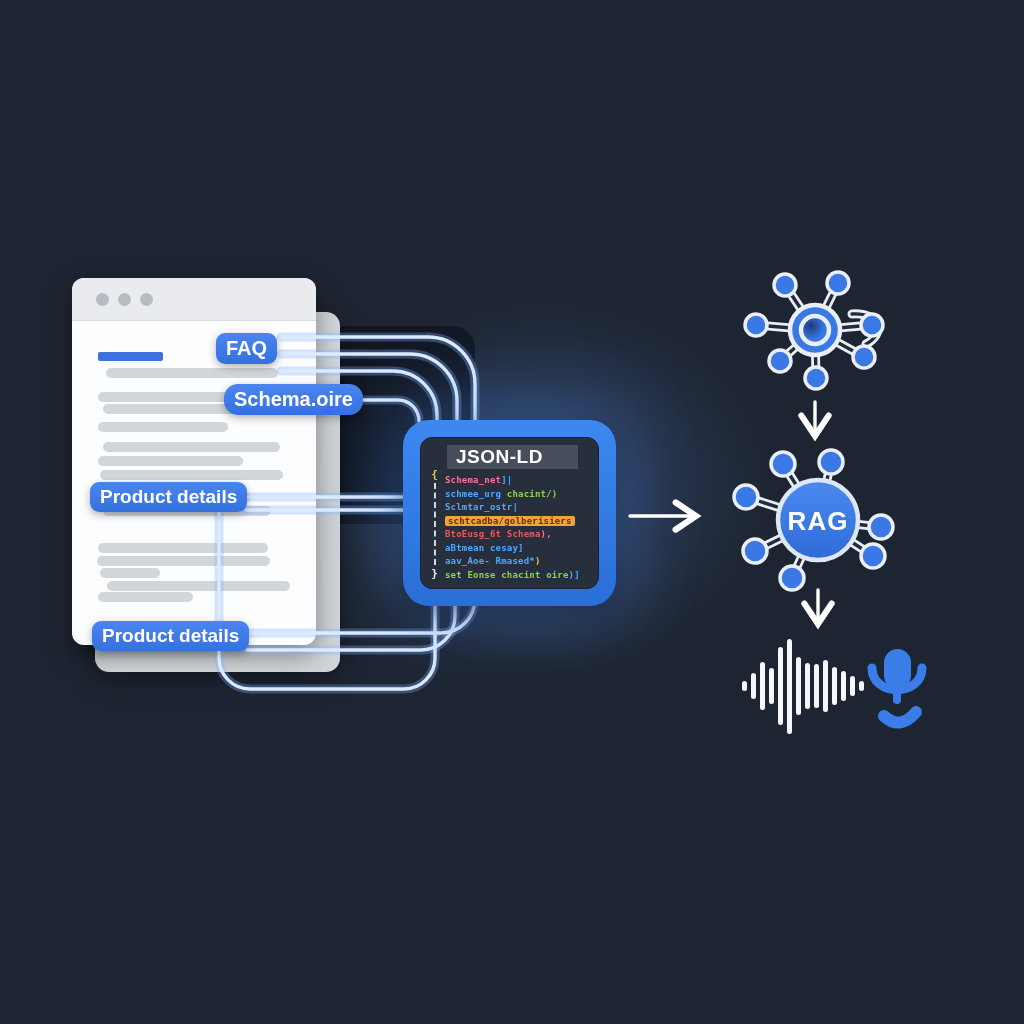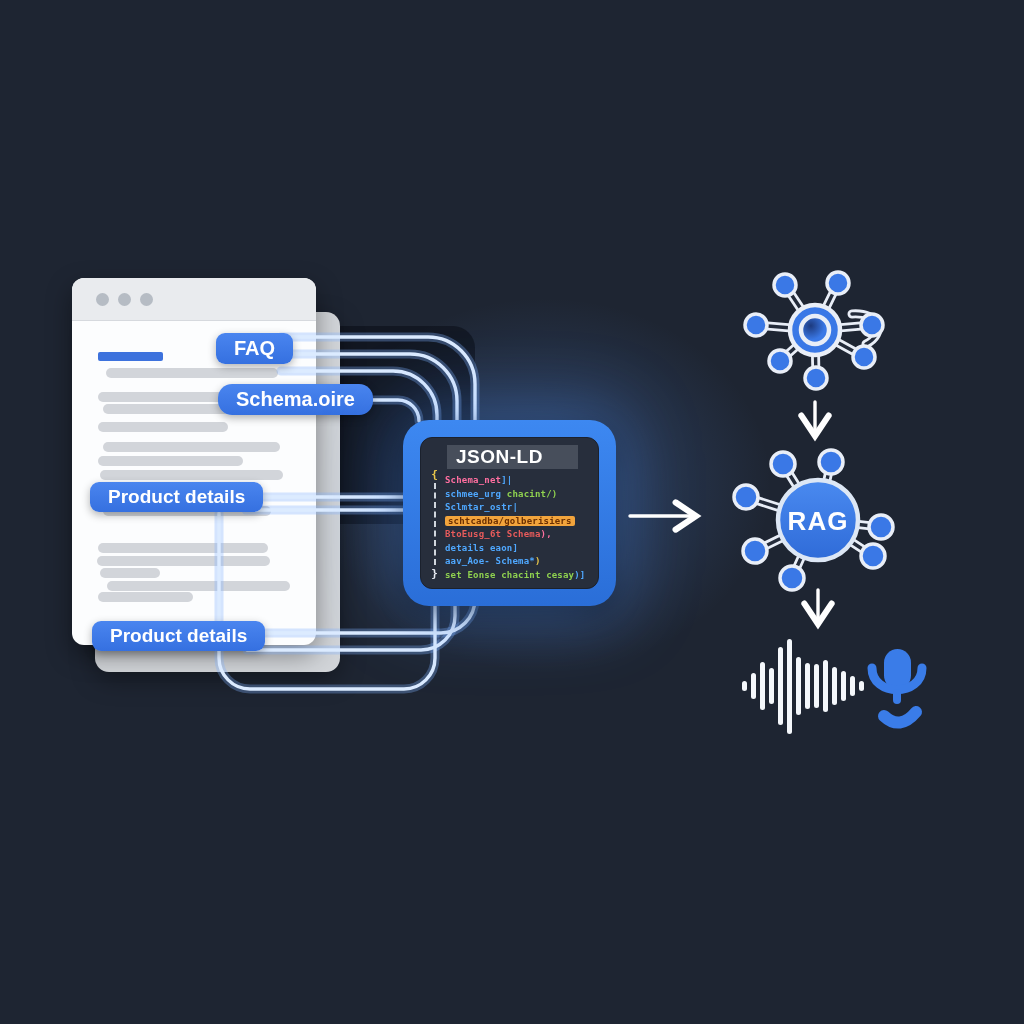--- a/index.html
+++ b/index.html
@@ -15,21 +15,21 @@
               background:#d2d5d9;box-shadow:0 8px 24px rgba(0,0,0,.35);}
   .browser{position:absolute;left:72px;top:278px;width:244px;height:367px;border-radius:12px;
            background:#fcfdfe;box-shadow:0 10px 26px rgba(0,0,0,.4);}
   .titlebar{position:absolute;left:0;top:0;right:0;height:42px;background:#e9ebee;
             border-bottom:1px solid #d6d9de;border-radius:12px 12px 0 0;display:flex;align-items:center;padding-left:24px;gap:9px;}
   .dot{width:13px;height:13px;border-radius:50%;background:#b6bcc4;}
   .headbar{position:absolute;left:98px;top:352px;width:65px;height:9px;border-radius:2px;background:#3d72dd;}
   .skel{position:absolute;height:10px;border-radius:5px;background:#d2d5da;}
   
   .pill{position:absolute;background:linear-gradient(180deg,#4a85ef,#3570e0);color:#fff;font-weight:bold;
-        font-size:20px;padding:4px 18px;border-radius:9px;box-shadow:0 3px 8px rgba(0,0,0,.3);white-space:nowrap;}
+        font-size:20px;padding:4px 10px;border-radius:9px;box-shadow:0 3px 8px rgba(0,0,0,.3);white-space:nowrap;}
   
   svg.overlay{position:absolute;left:0;top:0;width:1024px;height:1024px;pointer-events:none;}
   .cglow{stroke:#7fb0ff;stroke-width:9;opacity:.32;fill:none;stroke-linecap:round;}
   .ccore{stroke:#dcebff;stroke-width:3.4;fill:none;stroke-linecap:round;}
   
   .jsonbox{position:absolute;left:403px;top:420px;width:213px;height:186px;border-radius:26px;
            background:linear-gradient(180deg,#3d88f1,#2a6ed8);
            box-shadow:0 0 70px 12px rgba(80,150,255,.35),0 8px 24px rgba(0,0,0,.45);}
   .jsoninner{position:absolute;left:17px;top:17px;right:17px;bottom:17px;background:#272e3c;
              border-radius:12px;border:1px solid #1b212d;display:flex;}
@@ -117,42 +117,42 @@
       <use href="#cp4" class="ccore"></use>
         <use href="#cp5" class="ccore"></use>
         <use href="#cp6" class="ccore"></use>
       <use href="#cp7" class="ccore"></use>
         <use href="#cp8" class="ccore"></use>
         <use href="#cp9" class="ccore"></use>
     </g>
   </svg>
 
   <div class="pill" style="left:216px;top:333px;">FAQ</div>
-  <div class="pill" style="left:218px;top:384px;border-radius:14px;">Schema.oire</div>
+  <div class="pill" style="left:224px;top:384px;border-radius:14px;">Schema.oire</div>
   <div class="pill" style="left:90px;top:482px;font-size:19px;">Product details</div>
   <div class="pill" style="left:92px;top:621px;font-size:19px;">Product details</div>
 
   <div class="jsonbox">
     <div class="jsoninner">
       <div class="gutter">
         <span class="brace-open">{</span>
         <span class="dash"></span>
         <span>}</span>
       </div>
       <div class="jsonmain">
         <div class="jsontitle">JSON-LD</div>
         <div id="code-lines">
             <div class="code-line"><span class="cPink">Schema_net</span><span class="cBlue">]|</span></div>
             <div class="code-line"><span class="cBlue">schmee_urg </span><span class="cGreen">chacint/)</span></div>
             <div class="code-line"><span class="cBlue">Sclmtar_ostr|</span></div>
             <div class="code-line"><span class="cHl">schtcadba/golberisiers</span></div>
             <div class="code-line"><span class="cRed">BtoEusg_6t Schema</span><span class="cPink">),</span></div>
-            <div class="code-line"><span class="cBlue">details eaon]</span></div>
-            <div class="code-line"><span class="cBlue">aav_Aoe- Schema*</span><span class="cYellow">)</span></div>
-            <div class="code-line"><span class="cGreen">set Eonse chacint cesay</span><span class="cBlue">)]</span></div>
+            <div class="code-line"><span class="cBlue">aBtmean cesay]</span></div>
+            <div class="code-line"><span class="cBlue">aav_Aoe- Rmased*</span><span class="cYellow">)</span></div>
+            <div class="code-line"><span class="cGreen">set Eonse chacint oire</span><span class="cBlue">)]</span></div>
           </div>
       </div>
     </div>
   </div>
 
   <svg class="overlay">
     <defs>
       <marker id="ah" markerWidth="12" markerHeight="12" refX="7" refY="5" orient="auto">
         <path d="M1 1 L7 5 L1 9" stroke="#fff" stroke-width="1.8" fill="none" stroke-linecap="round"></path>
       </marker>

